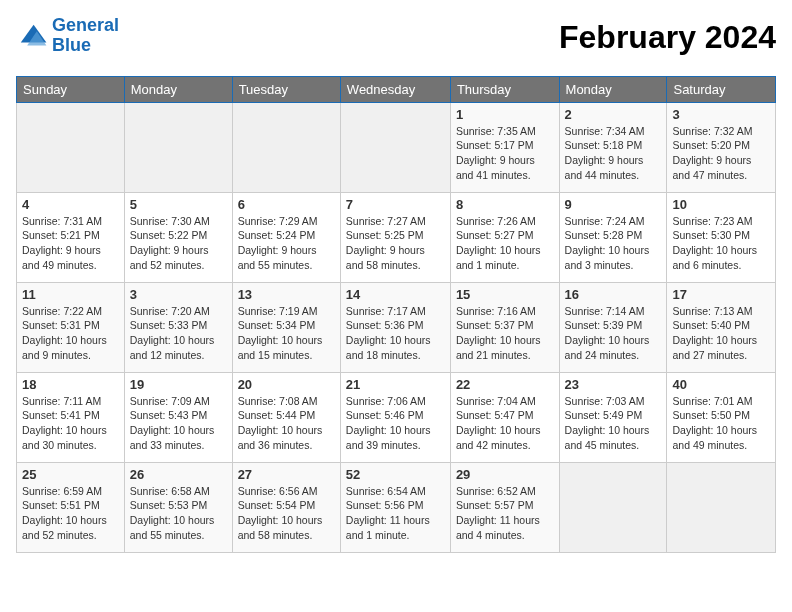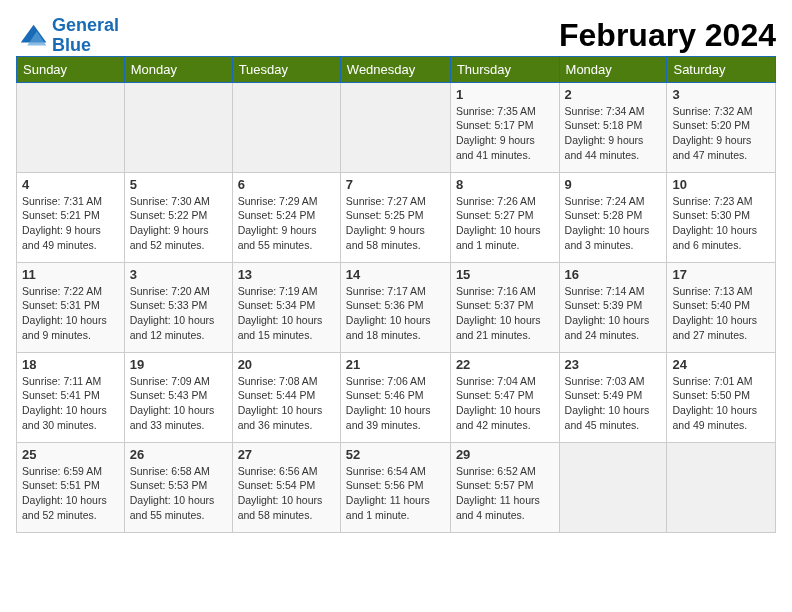--- a/index.html
+++ b/index.html
@@ -6,22 +6,22 @@
     body {
       font-family: Arial, sans-serif;
       background: #fff;
       width: 792px;
       min-height: 612px;
       padding: 16px;
     }
     .header {
       display: flex;
       justify-content: space-between;
-      align-items: center;
-      margin-bottom: 0;
+      align-items: flex-end;
+      margin-bottom: 20px;
       gap: 12px;
     }
     .logo {
       display: flex;
       align-items: center;
       gap: 4px;
     }
     .logo-text {
       font-size: 18px;
       font-weight: bold;
@@ -46,21 +46,21 @@
     .location {
       font-size: 16px;
       color: #555;
     }
     .calendar {
       width: 100%;
       border-collapse: collapse;
       font-size: 11px;
     }
     .calendar thead th {
-      background: #4d7c0f;
+      background: #737373;
       color: #fff;
       padding: 5px 6px;
       text-align: left;
       font-size: 13px;
       font-weight: normal;
       border: 1px solid #1a6bb5;
     }
     .calendar tbody td {
       border: 1px solid #ccc;
       vertical-align: top;
@@ -219,21 +219,21 @@
         </td>
         <td>
           <div class="day-number">22</div>
           <div class="day-info">Sunrise: 7:04 AM<br>Sunset: 5:47 PM<br>Daylight: 10 hours<br>and 42 minutes.</div>
         </td>
         <td>
           <div class="day-number">23</div>
           <div class="day-info">Sunrise: 7:03 AM<br>Sunset: 5:49 PM<br>Daylight: 10 hours<br>and 45 minutes.</div>
         </td>
         <td>
-          <div class="day-number">24</div>
+          <div class="day-number">40</div>
           <div class="day-info">Sunrise: 7:01 AM<br>Sunset: 5:50 PM<br>Daylight: 10 hours<br>and 49 minutes.</div>
         </td>
       </tr>
       <tr>
         <td>
           <div class="day-number">25</div>
           <div class="day-info">Sunrise: 6:59 AM<br>Sunset: 5:51 PM<br>Daylight: 10 hours<br>and 52 minutes.</div>
         </td>
         <td>
           <div class="day-number">26</div>

